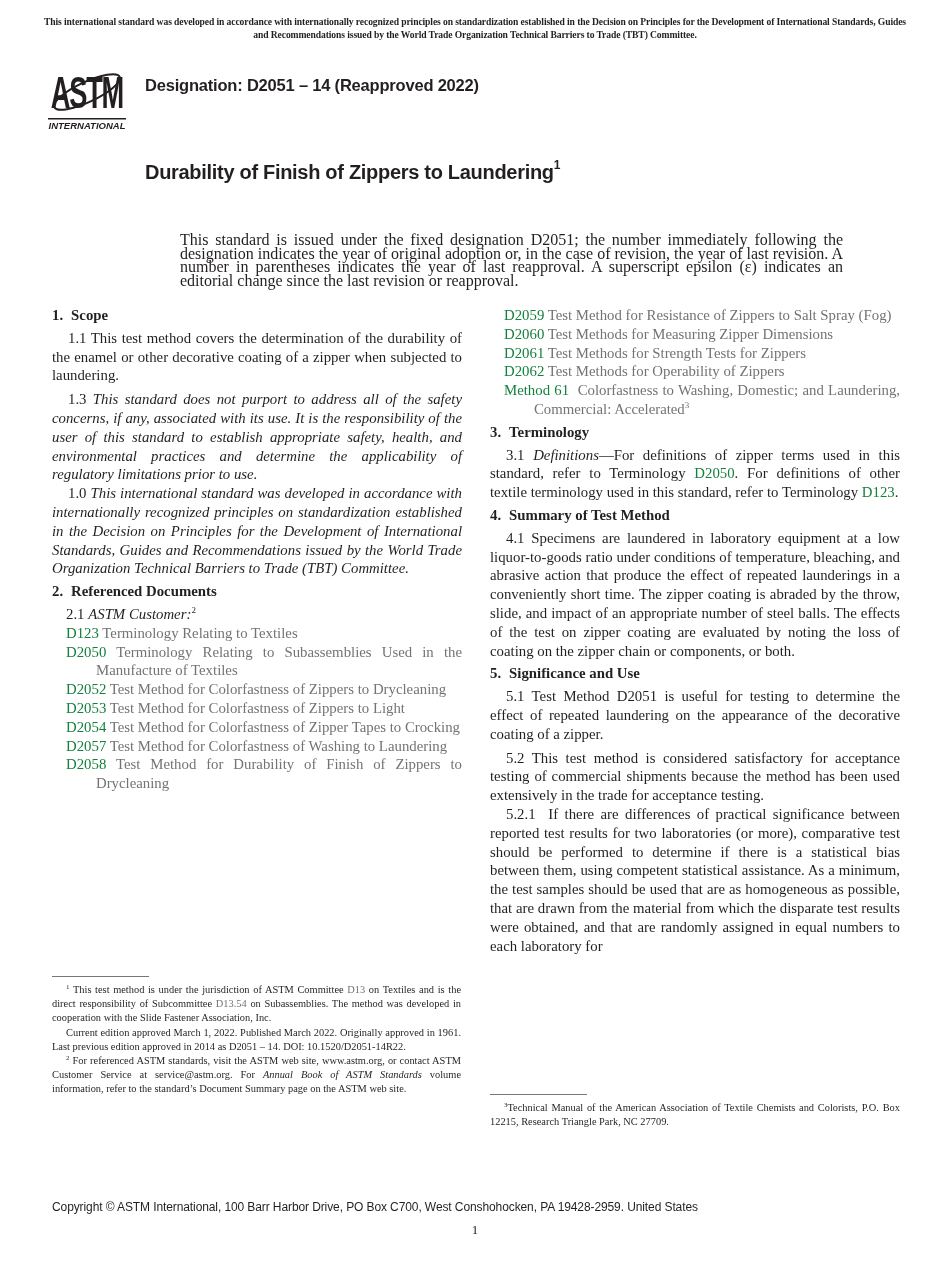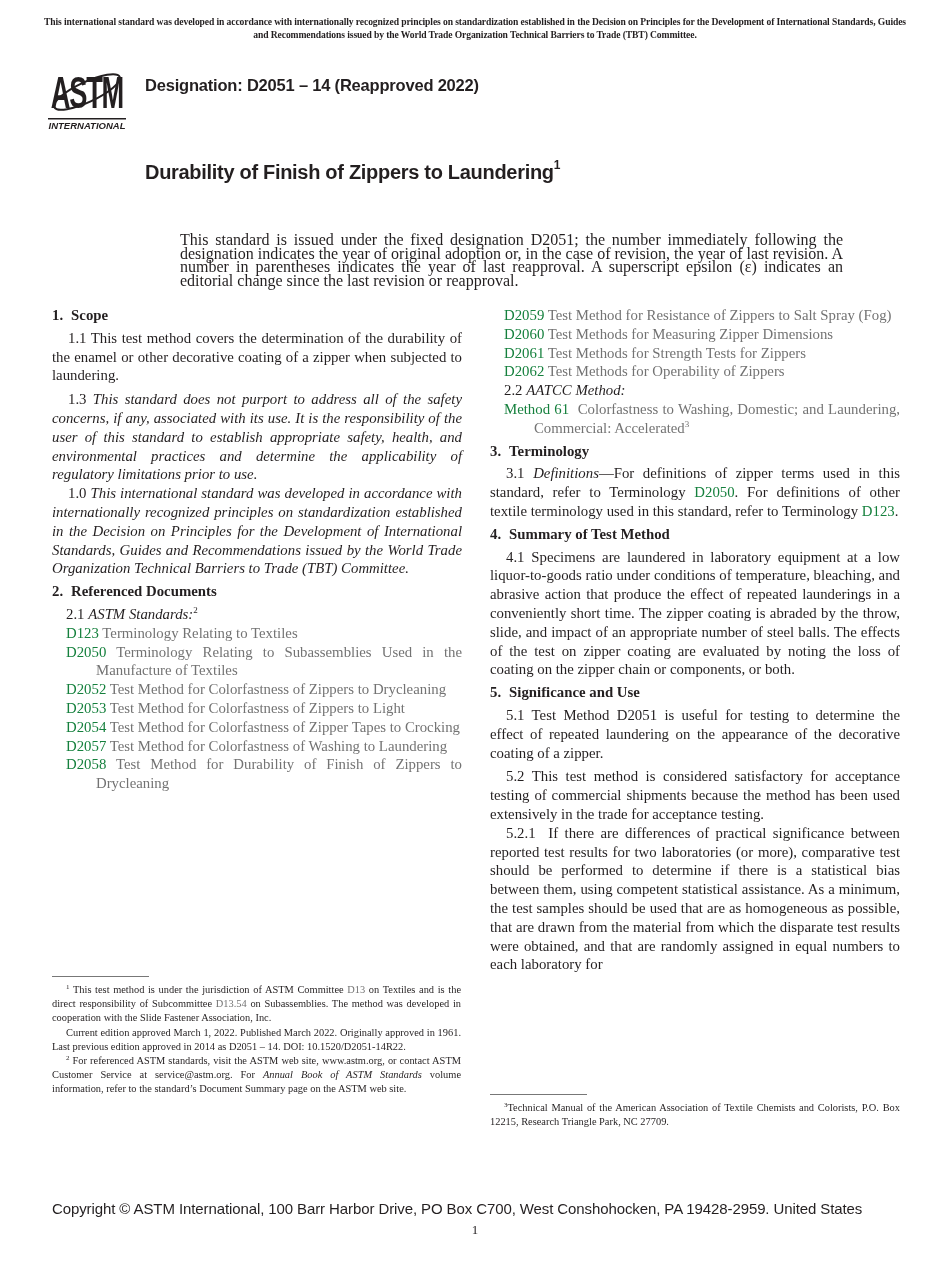--- a/index.html
+++ b/index.html
@@ -23,21 +23,21 @@
   .blue { color: #737373; }
   .ref-left { padding-left: 30px; text-indent: -30px; text-align: justify; }
   .subhead { padding-left: 14px; }
   .fnrule { width: 97px; height: 1px; background: #777; margin: 0 0 6px 0; }
   .footnotes { position: absolute; left: 52px; top: 976px; width: 409px; font-size: 10.4px; line-height: 14.2px; }
   .footnotes p { text-indent: 14px; }
   .footnotes sup { font-size: 7px; }
   .footnotes3 { position: absolute; left: 490px; top: 1094px; width: 410px; font-size: 10.4px; line-height: 14.2px; }
   .footnotes3 p { text-indent: 14px; }
   .footnotes3 sup { font-size: 7px; }
-  .copyright { position: absolute; left: 52px; top: 1200px; font-family: "Liberation Sans", sans-serif; font-size: 15px; letter-spacing: -0.1px; }
+  .copyright { position: absolute; left: 52px; top: 1200px; font-family: "Liberation Sans", sans-serif; font-size: 12px; letter-spacing: -0.1px; }
   .pagenum { position: absolute; left: 0; width: 950px; top: 1222px; text-align: center; font-size: 13px; }
   sup { font-size: 9px; line-height: 0; }
 </style>
 </head>
 <body>
 
 <div class="topnote">This international standard was developed in accordance with internationally recognized principles on standardization established in the Decision on Principles for the Development of International Standards, Guides and Recommendations issued by the World Trade Organization Technical Barriers to Trade (TBT) Committee.</div>
 
 <div class="logo">
   <svg width="82" height="78" viewBox="0 0 82 78">
@@ -59,21 +59,21 @@
 <div class="col left">
   <div>
     <div class="h"><span class="num">1.</span><span>Scope</span></div>
     <p><span>1.1</span> <span>This test method covers the determination of the durability of the enamel or other decorative coating of a zipper when subjected to laundering.</span></p>
     <p class="gap"><span>1.3</span> <span class="it">This standard does not purport to address all of the safety concerns, if any, associated with its use. It is the responsibility of the user of this standard to establish appropriate safety, health, and environmental practices and determine the applicability of regulatory limitations prior to use.</span></p>
     <p><span>1.0</span> <span class="it">This international standard was developed in accordance with internationally recognized principles on standardization established in the Decision on Principles for the Development of International Standards, Guides and Recommendations issued by the World Trade Organization Technical Barriers to Trade (TBT) Committee.</span></p>
   </div>
 
   <div class="sect">
     <div class="h"><span class="num">2.</span><span>Referenced Documents</span></div>
-    <div class="subhead"><span>2.1</span> <span class="it">ASTM Standards:</span><sup>2</sup></div>
+    <div class="subhead"><span>2.1</span> <span class="it">ASTM Customer:</span><sup>2</sup></div>
     <div class="subhead">
       <div class="ref-left"><span class="red">D123</span> <span class="blue">Terminology Relating to Textiles</span></div>
       <div class="ref-left"><span class="red">D2050</span> <span class="blue">Terminology Relating to Subassemblies Used in the Manufacture of Textiles</span></div>
       <div class="ref-left"><span class="red">D2052</span> <span class="blue">Test Method for Colorfastness of Zippers to Drycleaning</span></div>
       <div class="ref-left"><span class="red">D2053</span> <span class="blue">Test Method for Colorfastness of Zippers to Light</span></div>
       <div class="ref-left"><span class="red">D2054</span> <span class="blue">Test Method for Colorfastness of Zipper Tapes to Crocking</span></div>
       <div class="ref-left"><span class="red">D2057</span> <span class="blue">Test Method for Colorfastness of Washing to Laundering</span></div>
       <div class="ref-left"><span class="red">D2058</span> <span class="blue">Test Method for Durability of Finish of Zippers to Drycleaning</span></div>
     </div>
   </div>
@@ -86,21 +86,20 @@
   <p><sup>2</sup> <span>For referenced ASTM standards, visit the ASTM web site, www.astm.org, or contact ASTM Customer Service at service@astm.org. For </span><span class="it">Annual Book of ASTM Standards</span><span> volume information, refer to the standard’s Document Summary page on the ASTM web site.</span></p>
 </div>
 
 <div class="col right">
   <div class="subhead">
     <div class="ref-left"><span class="red">D2059</span> <span class="blue">Test Method for Resistance of Zippers to Salt Spray (Fog)</span></div>
     <div class="ref-left"><span class="red">D2060</span> <span class="blue">Test Methods for Measuring Zipper Dimensions</span></div>
     <div class="ref-left"><span class="red">D2061</span> <span class="blue">Test Methods for Strength Tests for Zippers</span></div>
     <div class="ref-left"><span class="red">D2062</span> <span class="blue">Test Methods for Operability of Zippers</span></div>
   </div>
-  <div class="subhead"><span>2.2</span> <span class="it">AATCC Method:</span></div>
   <div class="subhead">
     <div class="ref-left"><span class="red">Method 61</span>&nbsp; <span class="blue">Colorfastness to Washing, Domestic; and Laundering, Commercial: Accelerated</span><sup class="blue">3</sup></div>
   </div>
 
   <div class="sect">
     <div class="h"><span class="num">3.</span><span>Terminology</span></div>
     <p><span>3.1</span> <span class="it">Definitions</span><span>—For definitions of zipper terms used in this standard, refer to Terminology </span><span class="red">D2050</span><span>. For definitions of other textile terminology used in this standard, refer to Terminology </span><span class="red">D123</span><span>.</span></p>
   </div>
 
   <div class="sect">

